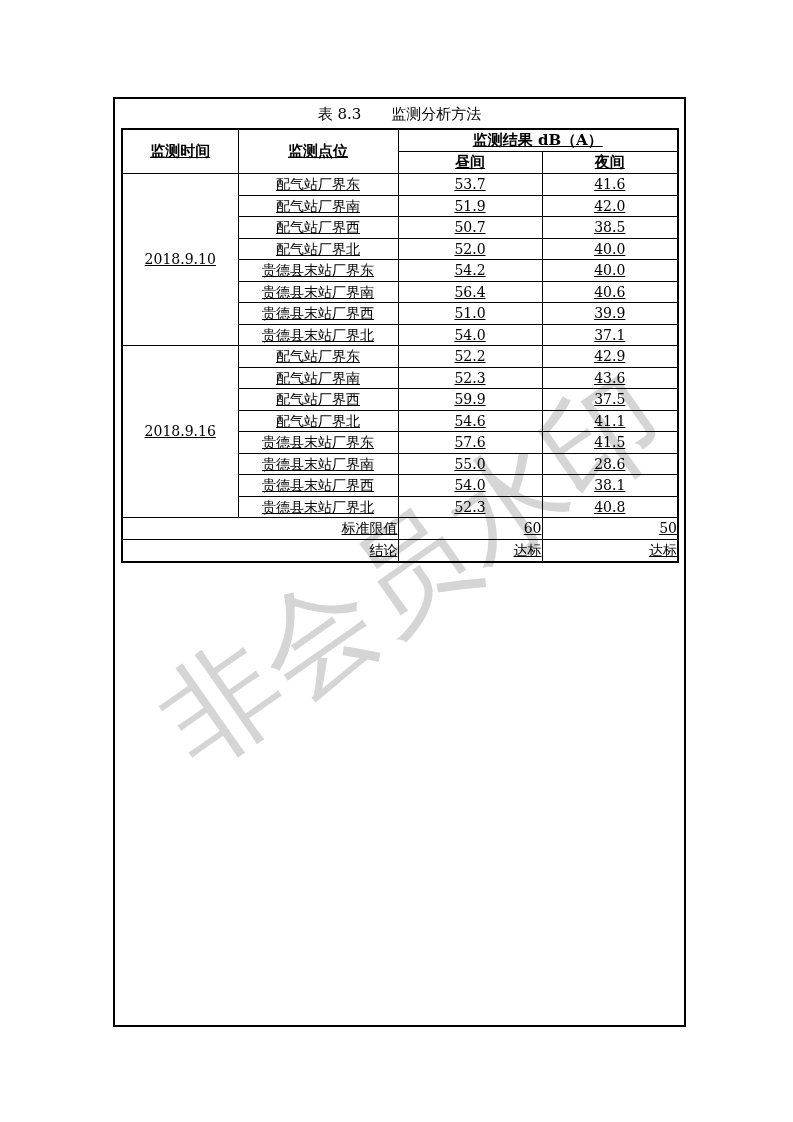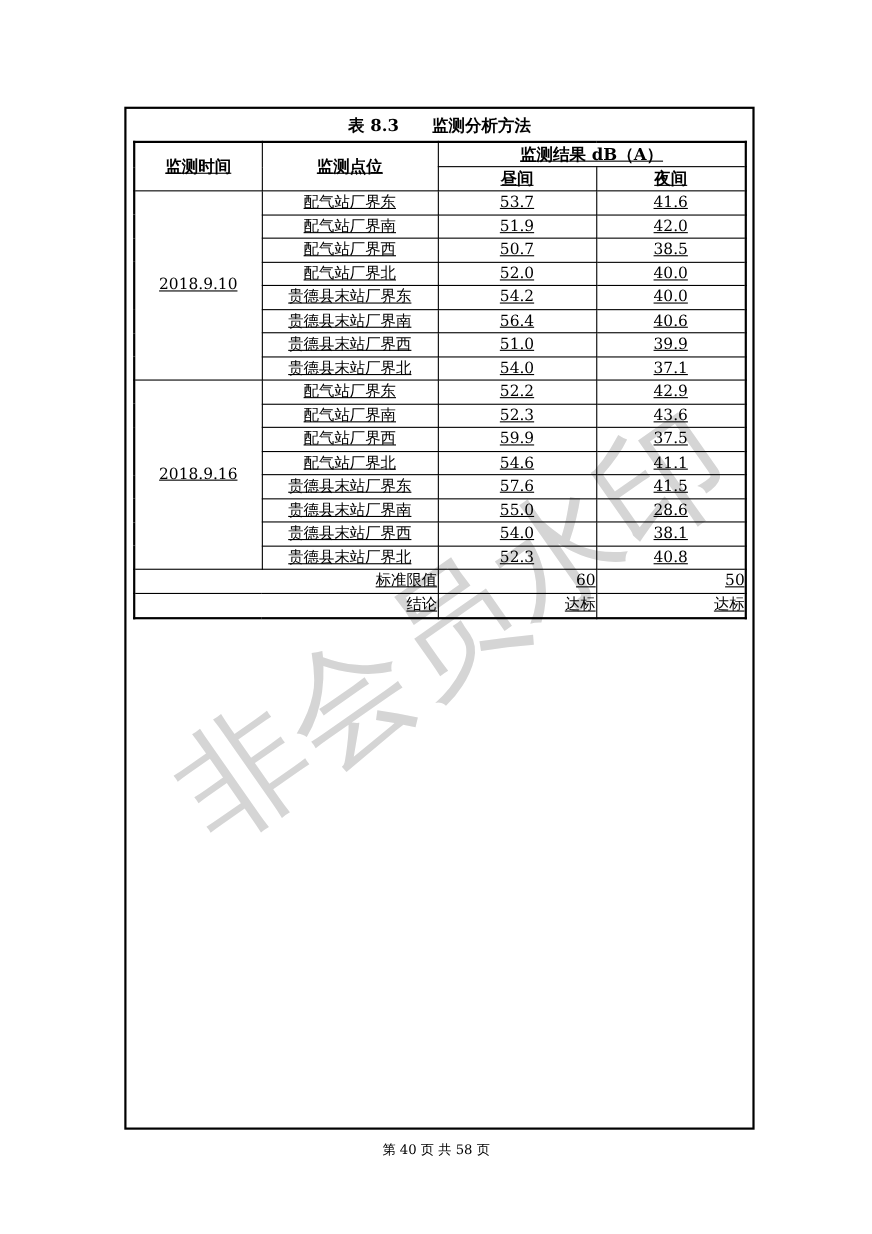--- a/index.html
+++ b/index.html
@@ -43,21 +43,21 @@
     height: 926px;
     border: 2px solid #000;
     z-index: 1;
   }
   .doc-title {
     position: absolute;
     top: 5px;
     left: 0;
     width: 100%;
     text-align: center;
-    font-weight: bold;
+    font-weight: normal;
     font-size: 15px;
     line-height: 20px;
   }
   .doc-title .gap { display: inline-block; width: 30px; }
   table.noise-table {
     position: absolute;
     left: 6px;
     top: 29px;
     width: 556px;
     border-collapse: collapse;
@@ -228,15 +228,14 @@
           <td colspan="2">结论</td>
           <td>达标</td>
           <td>达标</td>
         </tr>
       </tbody>
     </table>
 
 
   </div>
 
-  <div class="page-footer">第 40 页 共 58 页</div>
 
 </div>
 
 </body></html>

